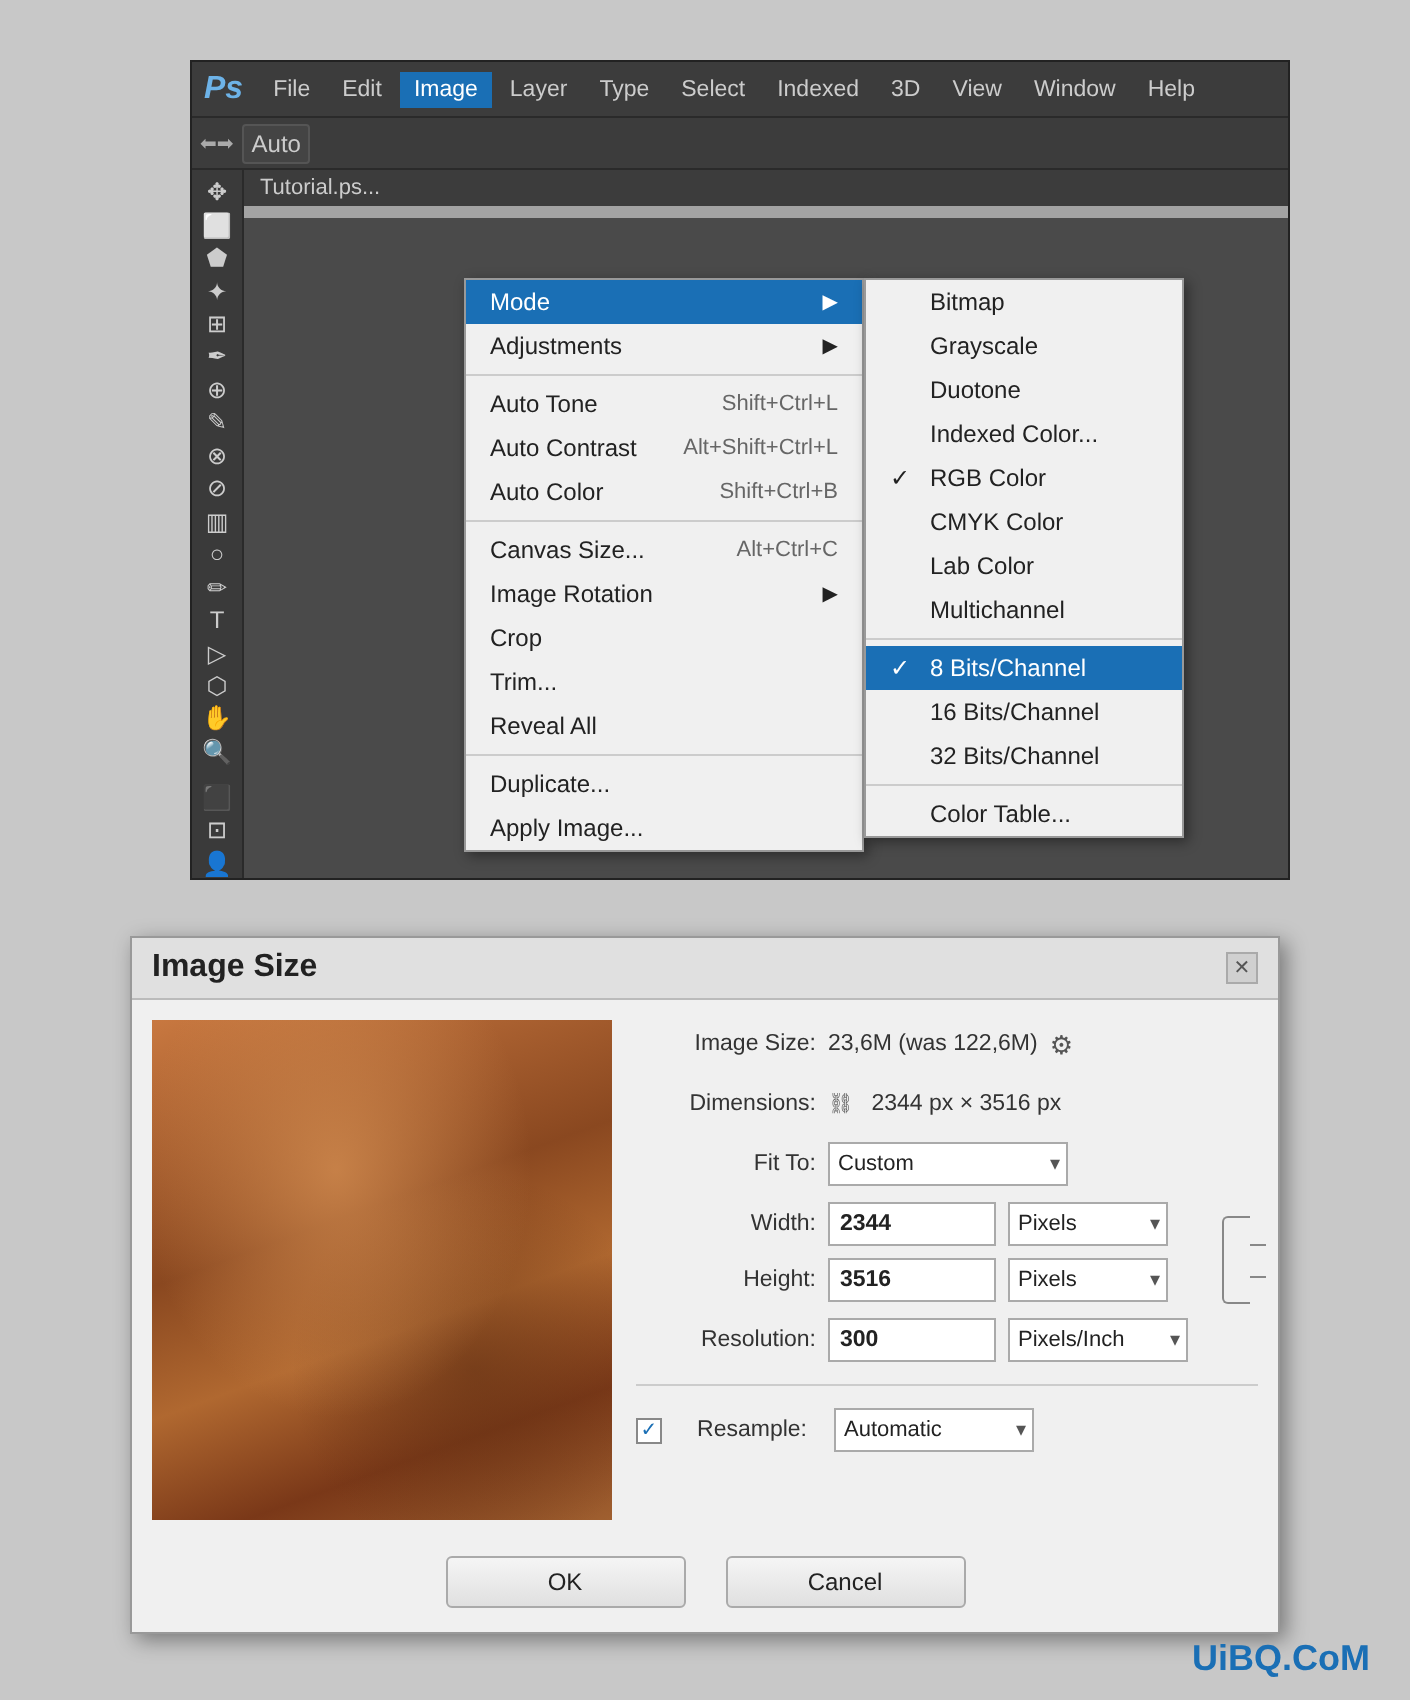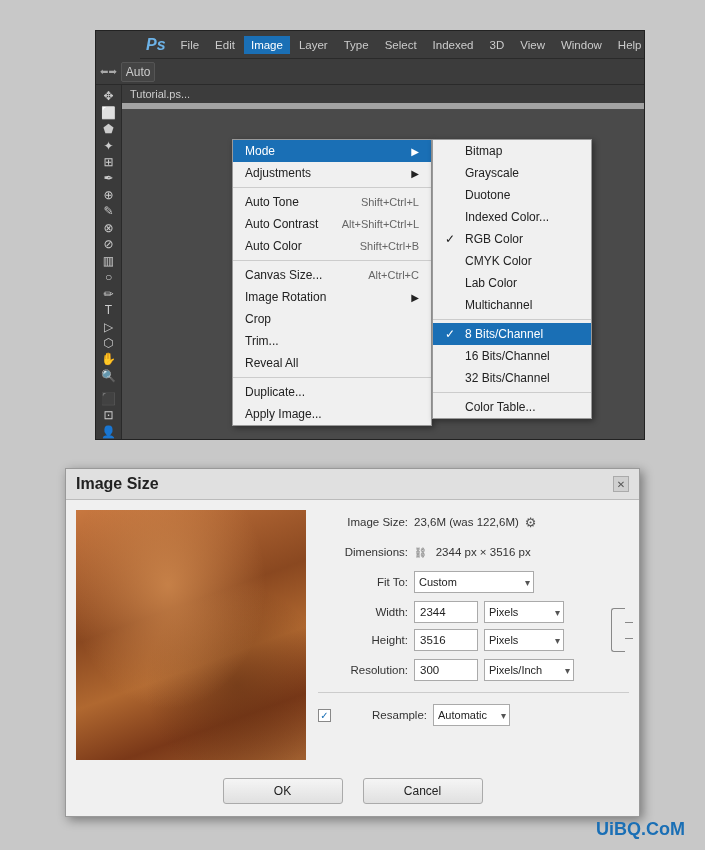--- a/index.html
+++ b/index.html
@@ -26,21 +26,20 @@
 
     
     .menu-bar {
       display: flex;
       align-items: center;
       background: #3c3c3c;
       height: 28px;
       padding: 0 6px;
       gap: 2px;
       border-bottom: 1px solid #2a2a2a;
-      margin-left: 44px;
     }
     .ps-logo {
       color: #6db3e8;
       font-weight: bold;
       font-size: 16px;
       margin-right: 6px;
       font-style: italic;
     }
     .menu-item {
       color: #cccccc;
@@ -266,22 +265,23 @@
     .form-value {
       color: #333;
       font-size: 11.5px;
     }
     .form-input {
       background: white;
       border: 1px solid #aaa;
       padding: 2px 5px;
       font-size: 11.5px;
       color: #222;
-      width: 64px;
+      width: 84px;
       height: 22px;
+      font-weight: bold;
     }
     .form-select {
       background: white;
       border: 1px solid #aaa;
       padding: 2px 4px;
       font-size: 11px;
       color: #222;
       height: 22px;
       width: 100px;
       appearance: none;
@@ -597,23 +597,23 @@
           <select class="form-select" style="width:90px;">
             <option>Pixels/Inch</option>
           </select>
         </div>
       </div>
 
       <div class="form-separator"></div>
 
       <div class="form-row">
         <div class="checkbox">✓</div>
-        <span class="form-label" style="width:70px;text-align:right;margin-left:20px;">Resample:</span>
+        <span class="form-label" style="width:70px;text-align:center;margin-left:4px;">Resample:</span>
         <div class="select-wrapper">
-          <select class="form-select" style="width:77px;">
+          <select class="form-select" style="width:100px;">
             <option>Automatic</option>
           </select>
         </div>
       </div>
 
     </div>
   </div>
 
   <div class="dialog-buttons">
     <button class="dialog-btn">OK</button>

